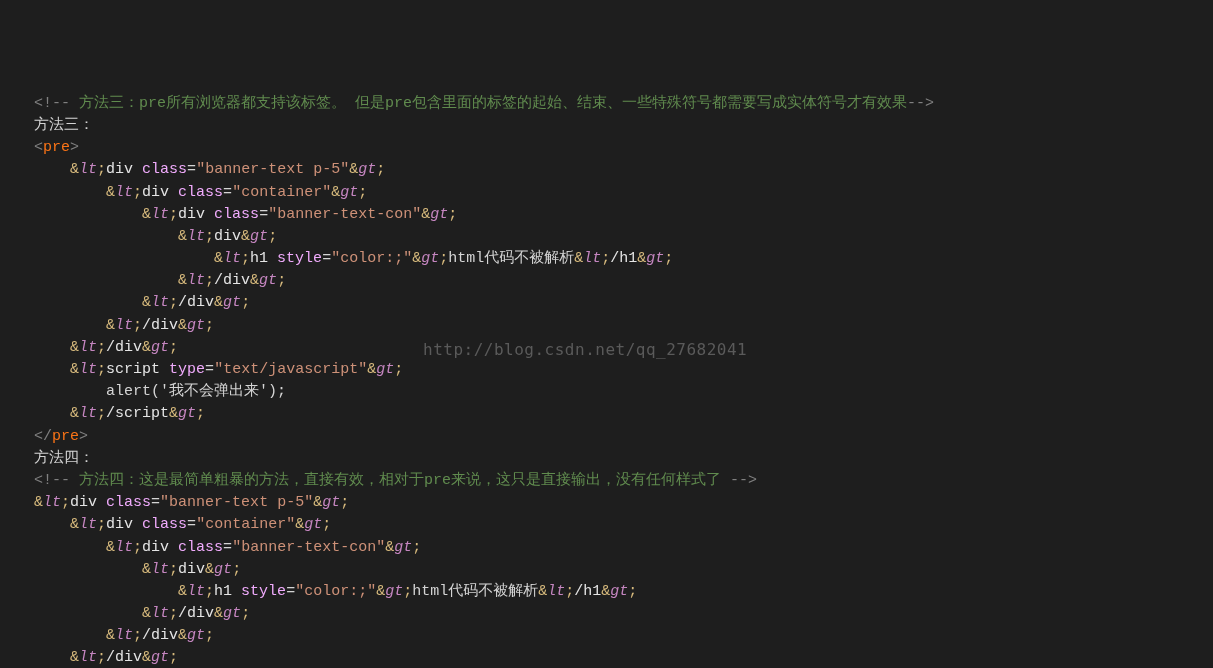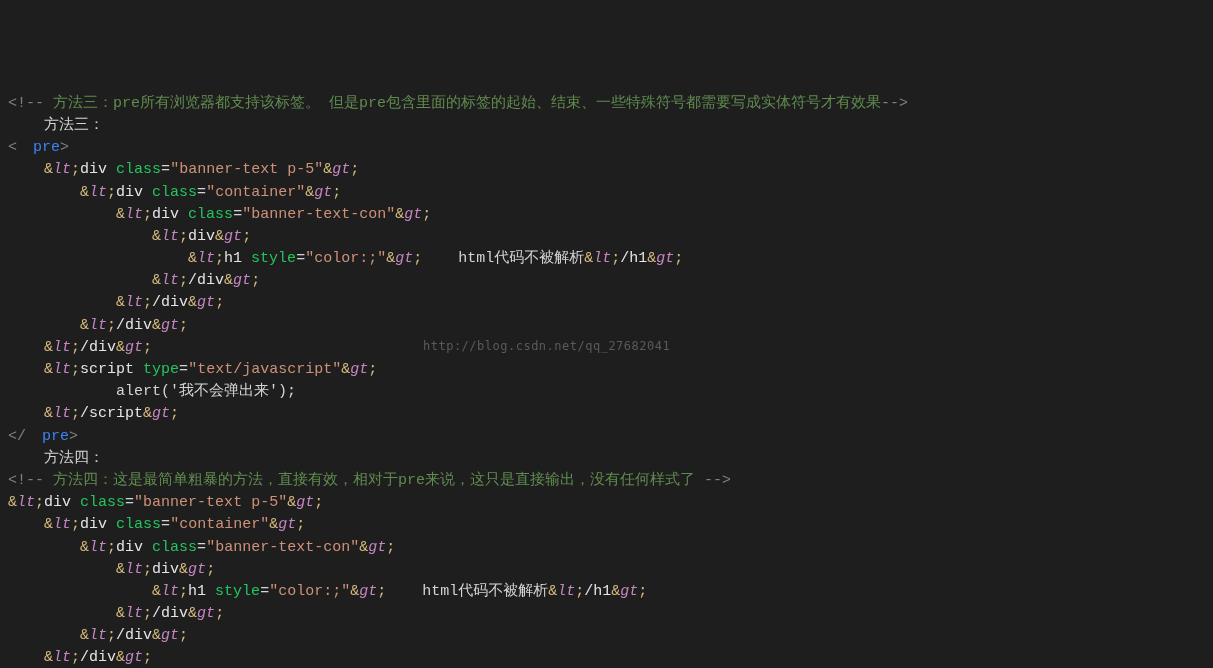--- a/index.html
+++ b/index.html
@@ -6,37 +6,37 @@
     margin: 0;
     padding: 4px 0 4px 0;
     background: #1e1e1e;
     font-family: "Consolas", "Courier New", monospace;
     font-size: 15px;
     line-height: 1.48;
     color: #d4d4d4;
     white-space: pre;
     overflow-x: hidden;
   }
-  .line { padding-left: 8px; }
+  .line { padding-left: 34px; }
   .tag-br  { color: #808080; }   
   .comment { color: #608b4e; }   
-  .white   { color: #d4d4d4; margin-left: 36px; }
+  .white   { color: #d4d4d4; }
   .punct   { color: #808080; }   
   .tagname { color: #e5e5e5; }   
   .purple  { color: #c586c0; font-style: italic; }   
   .orange  { color: #d7ba7d; }   
-  .attr    { color: #22c55e; }   
+  .attr    { color: #f0abfc; }   
   .eq      { color: #d4d4d4; }
   .string  { color: #ce9178; }   
-  .pinkish { color: #3b82f6; margin-left: 16px; }   
+  .pinkish { color: #f97316; }   
   .watermark {
     position: absolute;
     color: #5a5a5a;
     font-family: "SimSun","NSimSun","Consolas",monospace;
-    font-size: 12px;
+    font-size: 16px;
     letter-spacing: 0.5px;
   }
 </style>
 </head>
 <body>
 
 
 
 <div id="root"><div class="line"><span class="tag-br">&lt;!--</span><span class="comment"> 方法三：pre所有浏览器都支持该标签。 但是pre包含里面的标签的起始、结束、一些特殊符号都需要写成实体符号才有效果</span><span class="tag-br">--&gt;</span></div><div class="line"><span class="white">方法三：</span></div><div class="line"><span class="punct">&lt;</span><span class="pinkish">pre</span><span class="punct">&gt;</span></div><div class="line">    <span class="orange">&amp;</span><span class="purple">lt</span><span class="orange">;</span><span class="tagname">div</span> <span class="attr">class</span><span class="eq">=</span><span class="string">"banner-text p-5"</span><span class="orange">&amp;</span><span class="purple">gt</span><span class="orange">;</span></div><div class="line">        <span class="orange">&amp;</span><span class="purple">lt</span><span class="orange">;</span><span class="tagname">div</span> <span class="attr">class</span><span class="eq">=</span><span class="string">"container"</span><span class="orange">&amp;</span><span class="purple">gt</span><span class="orange">;</span></div><div class="line">            <span class="orange">&amp;</span><span class="purple">lt</span><span class="orange">;</span><span class="tagname">div</span> <span class="attr">class</span><span class="eq">=</span><span class="string">"banner-text-con"</span><span class="orange">&amp;</span><span class="purple">gt</span><span class="orange">;</span></div><div class="line">                <span class="orange">&amp;</span><span class="purple">lt</span><span class="orange">;</span><span class="tagname">div</span><span class="orange">&amp;</span><span class="purple">gt</span><span class="orange">;</span></div><div class="line">                    <span class="orange">&amp;</span><span class="purple">lt</span><span class="orange">;</span><span class="tagname">h1</span> <span class="attr">style</span><span class="eq">=</span><span class="string">"color:;"</span><span class="orange">&amp;</span><span class="purple">gt</span><span class="orange">;</span><span class="white">html代码不被解析</span><span class="orange">&amp;</span><span class="purple">lt</span><span class="orange">;</span><span class="tagname">/h1</span><span class="orange">&amp;</span><span class="purple">gt</span><span class="orange">;</span></div><div class="line">                <span class="orange">&amp;</span><span class="purple">lt</span><span class="orange">;</span><span class="tagname">/div</span><span class="orange">&amp;</span><span class="purple">gt</span><span class="orange">;</span></div><div class="line">            <span class="orange">&amp;</span><span class="purple">lt</span><span class="orange">;</span><span class="tagname">/div</span><span class="orange">&amp;</span><span class="purple">gt</span><span class="orange">;</span></div><div class="line">        <span class="orange">&amp;</span><span class="purple">lt</span><span class="orange">;</span><span class="tagname">/div</span><span class="orange">&amp;</span><span class="purple">gt</span><span class="orange">;</span></div><div class="line">    <span class="orange">&amp;</span><span class="purple">lt</span><span class="orange">;</span><span class="tagname">/div</span><span class="orange">&amp;</span><span class="purple">gt</span><span class="orange">;</span></div><div class="line">    <span class="orange">&amp;</span><span class="purple">lt</span><span class="orange">;</span><span class="tagname">script</span> <span class="attr">type</span><span class="eq">=</span><span class="string">"text/javascript"</span><span class="orange">&amp;</span><span class="purple">gt</span><span class="orange">;</span></div><div class="line"><span class="white">        alert('我不会弹出来');</span></div><div class="line">    <span class="orange">&amp;</span><span class="purple">lt</span><span class="orange">;</span><span class="tagname">/script</span><span class="orange">&amp;</span><span class="purple">gt</span><span class="orange">;</span></div><div class="line"><span class="punct">&lt;/</span><span class="pinkish">pre</span><span class="punct">&gt;</span></div><div class="line"><span class="white">方法四：</span></div><div class="line"><span class="tag-br">&lt;!--</span><span class="comment"> 方法四：这是最简单粗暴的方法，直接有效，相对于pre来说，这只是直接输出，没有任何样式了 </span><span class="tag-br">--&gt;</span></div><div class="line"><span class="orange">&amp;</span><span class="purple">lt</span><span class="orange">;</span><span class="tagname">div</span> <span class="attr">class</span><span class="eq">=</span><span class="string">"banner-text p-5"</span><span class="orange">&amp;</span><span class="purple">gt</span><span class="orange">;</span></div><div class="line">    <span class="orange">&amp;</span><span class="purple">lt</span><span class="orange">;</span><span class="tagname">div</span> <span class="attr">class</span><span class="eq">=</span><span class="string">"container"</span><span class="orange">&amp;</span><span class="purple">gt</span><span class="orange">;</span></div><div class="line">        <span class="orange">&amp;</span><span class="purple">lt</span><span class="orange">;</span><span class="tagname">div</span> <span class="attr">class</span><span class="eq">=</span><span class="string">"banner-text-con"</span><span class="orange">&amp;</span><span class="purple">gt</span><span class="orange">;</span></div><div class="line">            <span class="orange">&amp;</span><span class="purple">lt</span><span class="orange">;</span><span class="tagname">div</span><span class="orange">&amp;</span><span class="purple">gt</span><span class="orange">;</span></div><div class="line">                <span class="orange">&amp;</span><span class="purple">lt</span><span class="orange">;</span><span class="tagname">h1</span> <span class="attr">style</span><span class="eq">=</span><span class="string">"color:;"</span><span class="orange">&amp;</span><span class="purple">gt</span><span class="orange">;</span><span class="white">html代码不被解析</span><span class="orange">&amp;</span><span class="purple">lt</span><span class="orange">;</span><span class="tagname">/h1</span><span class="orange">&amp;</span><span class="purple">gt</span><span class="orange">;</span></div><div class="line">            <span class="orange">&amp;</span><span class="purple">lt</span><span class="orange">;</span><span class="tagname">/div</span><span class="orange">&amp;</span><span class="purple">gt</span><span class="orange">;</span></div><div class="line">        <span class="orange">&amp;</span><span class="purple">lt</span><span class="orange">;</span><span class="tagname">/div</span><span class="orange">&amp;</span><span class="purple">gt</span><span class="orange">;</span></div><div class="line">    <span class="orange">&amp;</span><span class="purple">lt</span><span class="orange">;</span><span class="tagname">/div</span><span class="orange">&amp;</span><span class="purple">gt</span><span class="orange">;</span></div></div>
 

